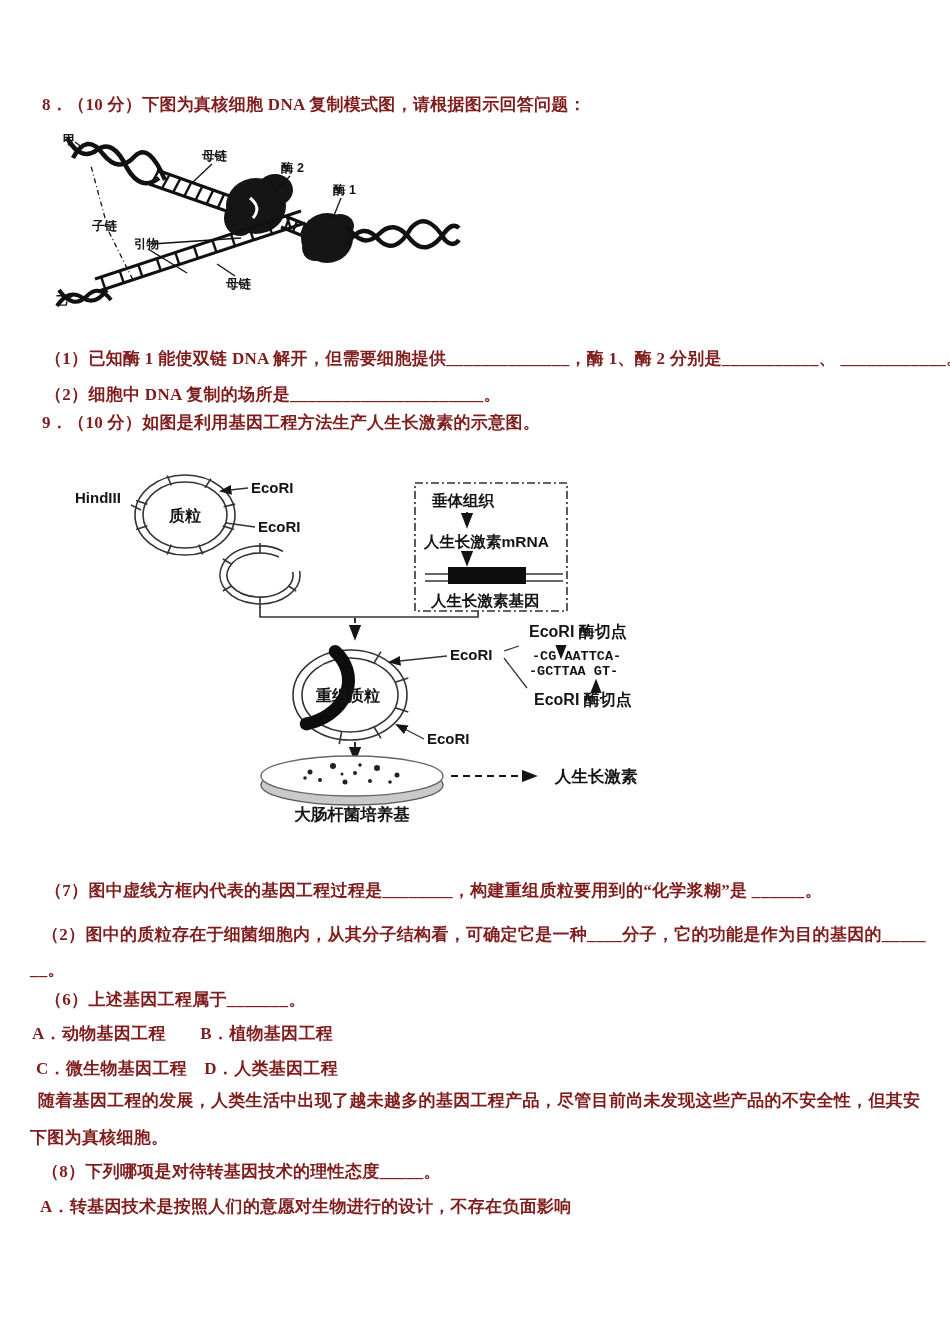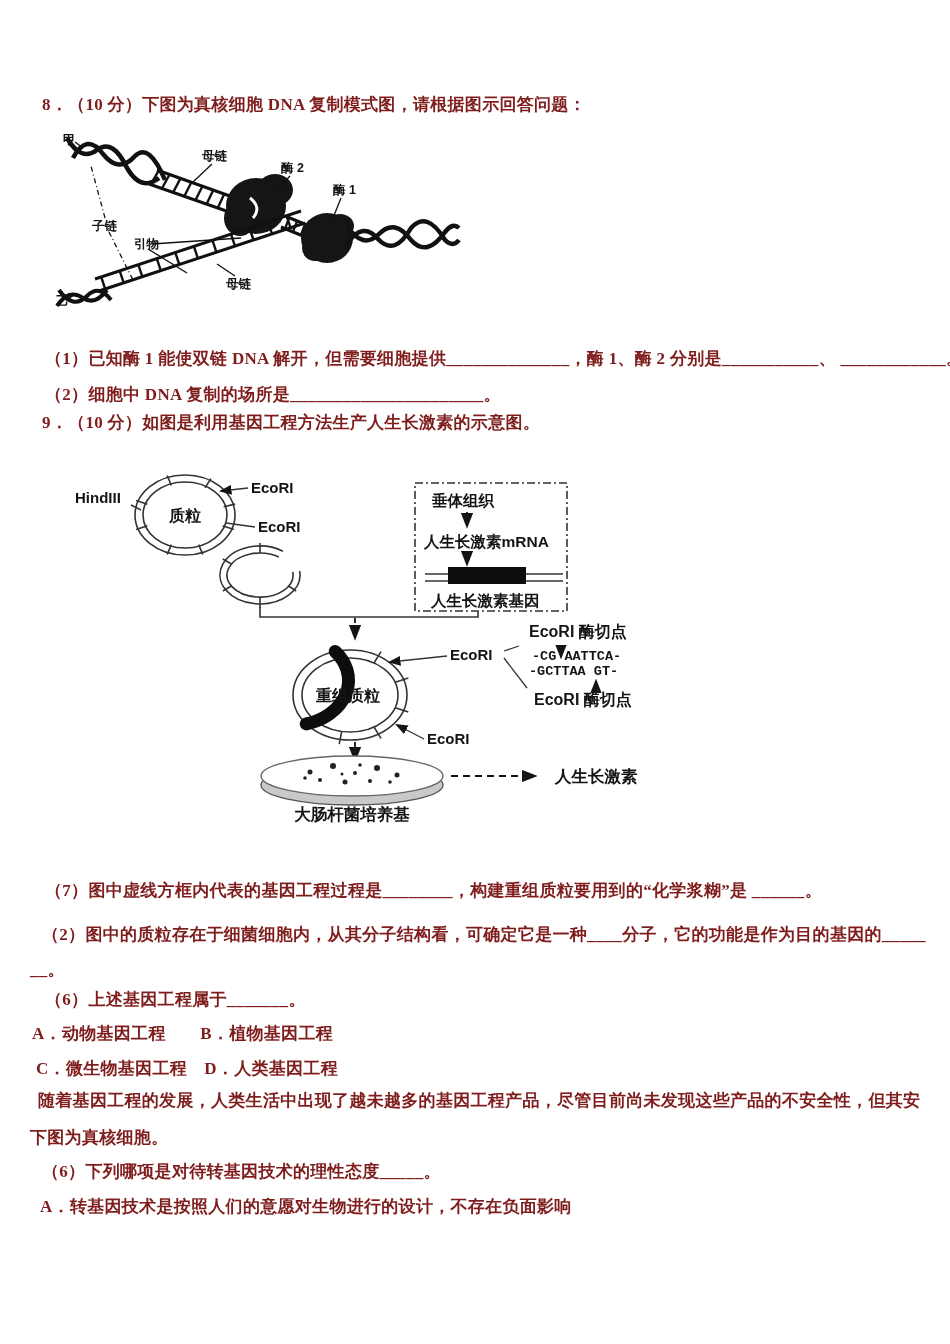--- a/index.html
+++ b/index.html
@@ -216,16 +216,16 @@
   </svg>
 
   <div class="line" style="left:45px;top:879px;">（7）图中虚线方框内代表的基因工程过程是________，构建重组质粒要用到的“化学浆糊”是 ______。</div>
   <div class="line" style="left:42px;top:923px;">（2）图中的质粒存在于细菌细胞内，从其分子结构看，可确定它是一种____分子，它的功能是作为目的基因的_____</div>
   <div class="line" style="left:30px;top:958px;">__。</div>
   <div class="line" style="left:45px;top:988px;">（6）上述基因工程属于_______。</div>
   <div class="line" style="left:32px;top:1022px;text-align:center;">A．动物基因工程　　B．植物基因工程</div>
   <div class="line" style="left:36px;top:1057px;text-align:center;">C．微生物基因工程　D．人类基因工程</div>
   <div class="line" style="left:38px;top:1089px;">随着基因工程的发展，人类生活中出现了越未越多的基因工程产品，尽管目前尚未发现这些产品的不安全性，但其安</div>
   <div class="line" style="left:30px;top:1126px;">下图为真核细胞。</div>
-  <div class="line" style="left:42px;top:1160px;">（6）下列哪项是对待转基因技术的理性态度_____。</div>
+  <div class="line" style="left:42px;top:1160px;">（8）下列哪项是对待转基因技术的理性态度_____。</div>
   <div class="line" style="left:40px;top:1195px;">A．转基因技术是按照人们的意愿对生物进行的设计，不存在负面影响</div>
 
 </div>
 
 </body></html>

